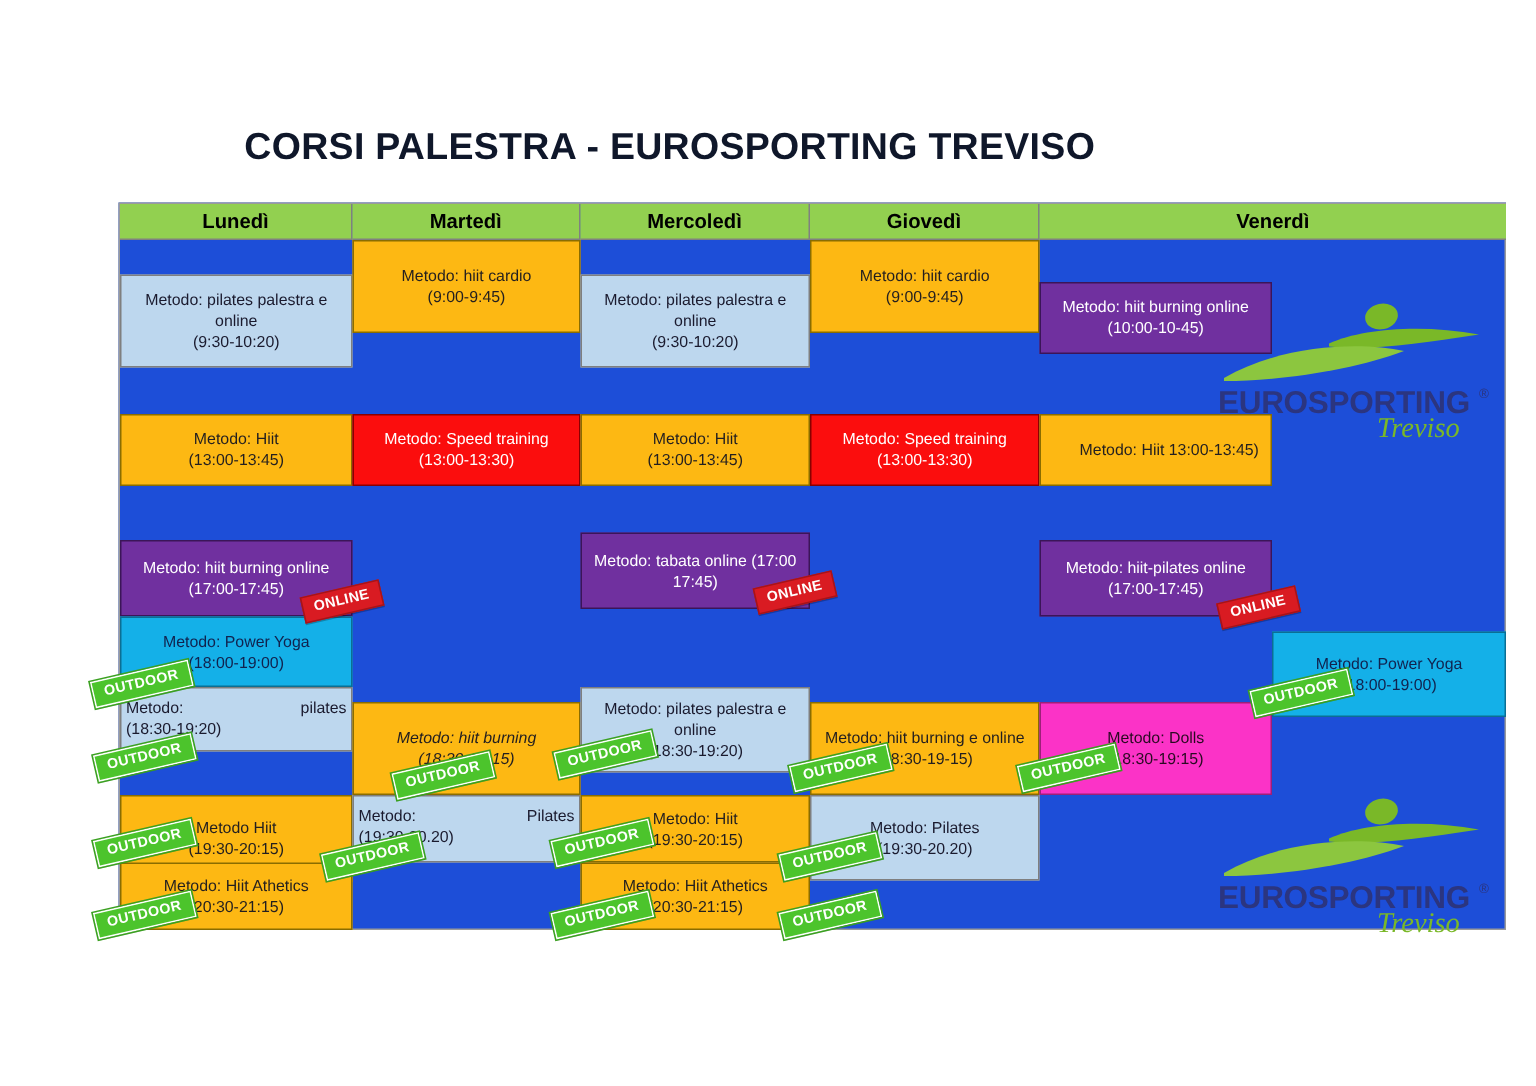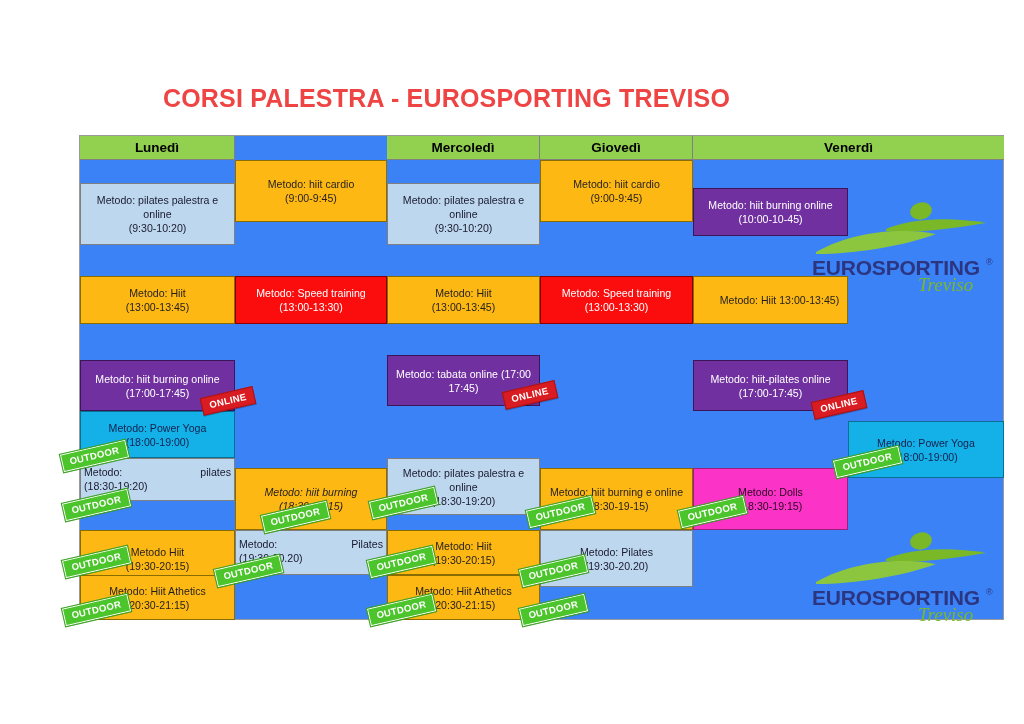--- a/index.html
+++ b/index.html
@@ -6,28 +6,28 @@
   body{
     width:1024px;height:724px;background:#ffffff;overflow:hidden;
     font-family:"Liberation Sans","DejaVu Sans",sans-serif;
     -webkit-font-smoothing:antialiased;
   }
   #page{position:relative;width:1024px;height:724px;}
 
   
   .title{
     position:absolute;left:0;top:84px;width:893px;text-align:center;
-    font-size:25px;font-weight:bold;color:#ef4444;letter-spacing:.2px;
+    font-size:25px;font-weight:bold;color:#0f172a;letter-spacing:.2px;
     font-family:"Liberation Sans","DejaVu Sans",sans-serif;
   }
 
   
   .grid{
     position:absolute;left:79px;top:135px;width:925px;height:485px;
-    border:1px solid #9a9a9a;box-sizing:border-box;background:#3b82f6;
+    border:1px solid #9a9a9a;box-sizing:border-box;background:#1d4ed8;
   }
   .hdr{
     position:absolute;top:0;height:24px;background:#92d050;
     border-right:1px solid #808080;border-bottom:1px solid #808080;
     box-sizing:border-box;display:flex;align-items:center;justify-content:center;
     font-size:13.5px;font-weight:bold;color:#000;
   }
   .hdr.last{border-right:none;}
 
   
@@ -68,20 +68,21 @@
 </head>
 <body>
 
 <div id="page">
 
   <div class="title">CORSI PALESTRA - EUROSPORTING TREVISO</div>
 
   <div class="grid">
 
     <div class="hdr" style="left:0;width:155px;">Lunedì</div>
+    <div class="hdr" style="left:155px;width:152px;">Martedì</div>
     <div class="hdr" style="left:307px;width:153px;">Mercoledì</div>
     <div class="hdr" style="left:460px;width:153px;">Giovedì</div>
     <div class="hdr last" style="left:613px;width:311px;">Venerdì</div>
 
     <div class="cell c-blue" style="left:0px;top:47px;width:155px;height:62px;">
       <span class="l">Metodo: pilates palestra e</span>
       <span class="l">online</span>
       <span class="l">(9:30-10:20)</span>
     </div>
 

